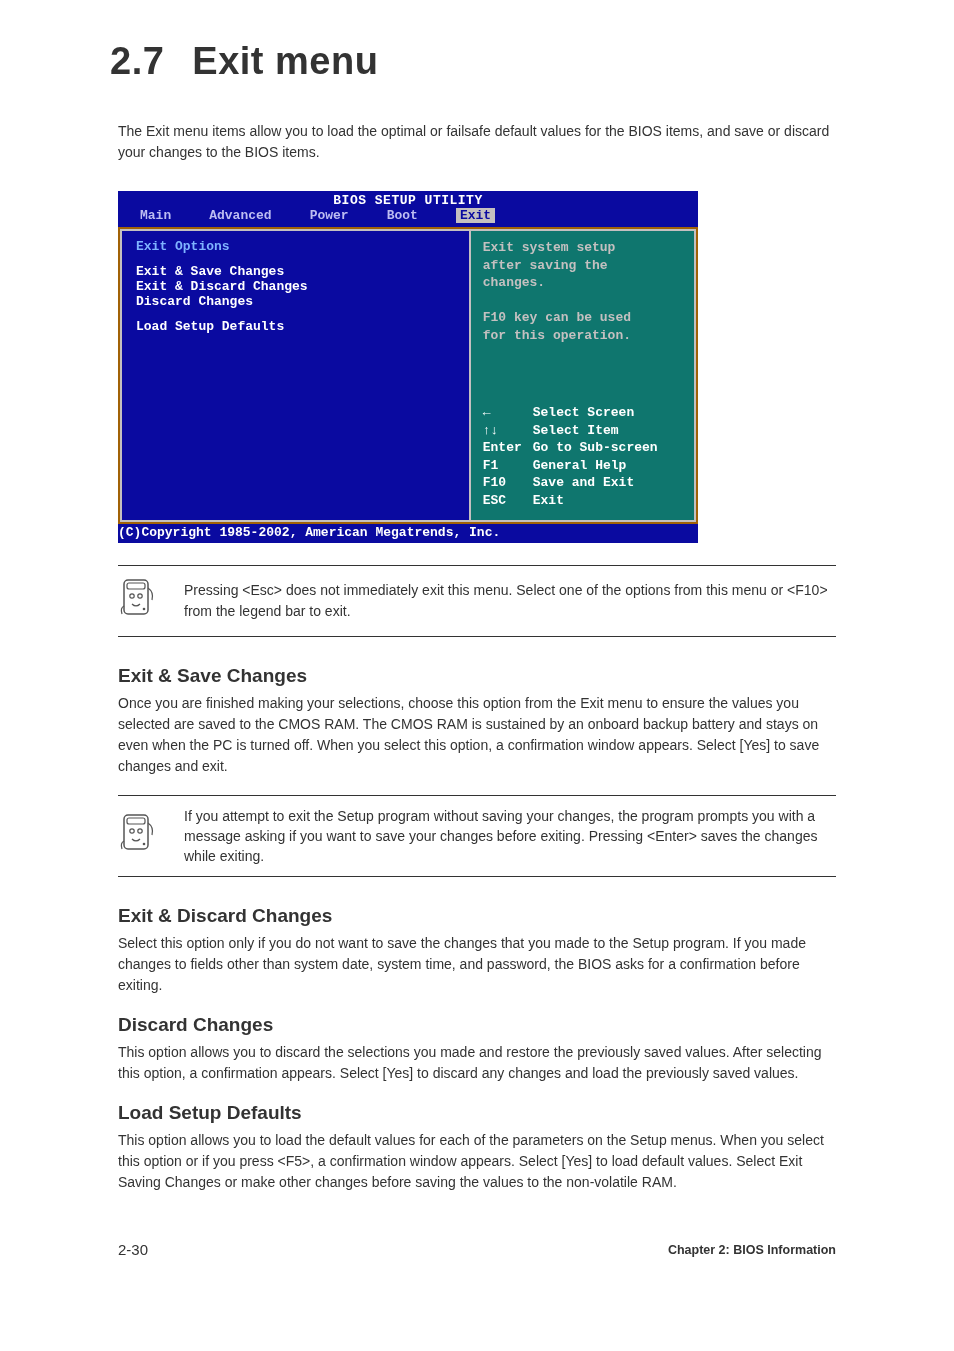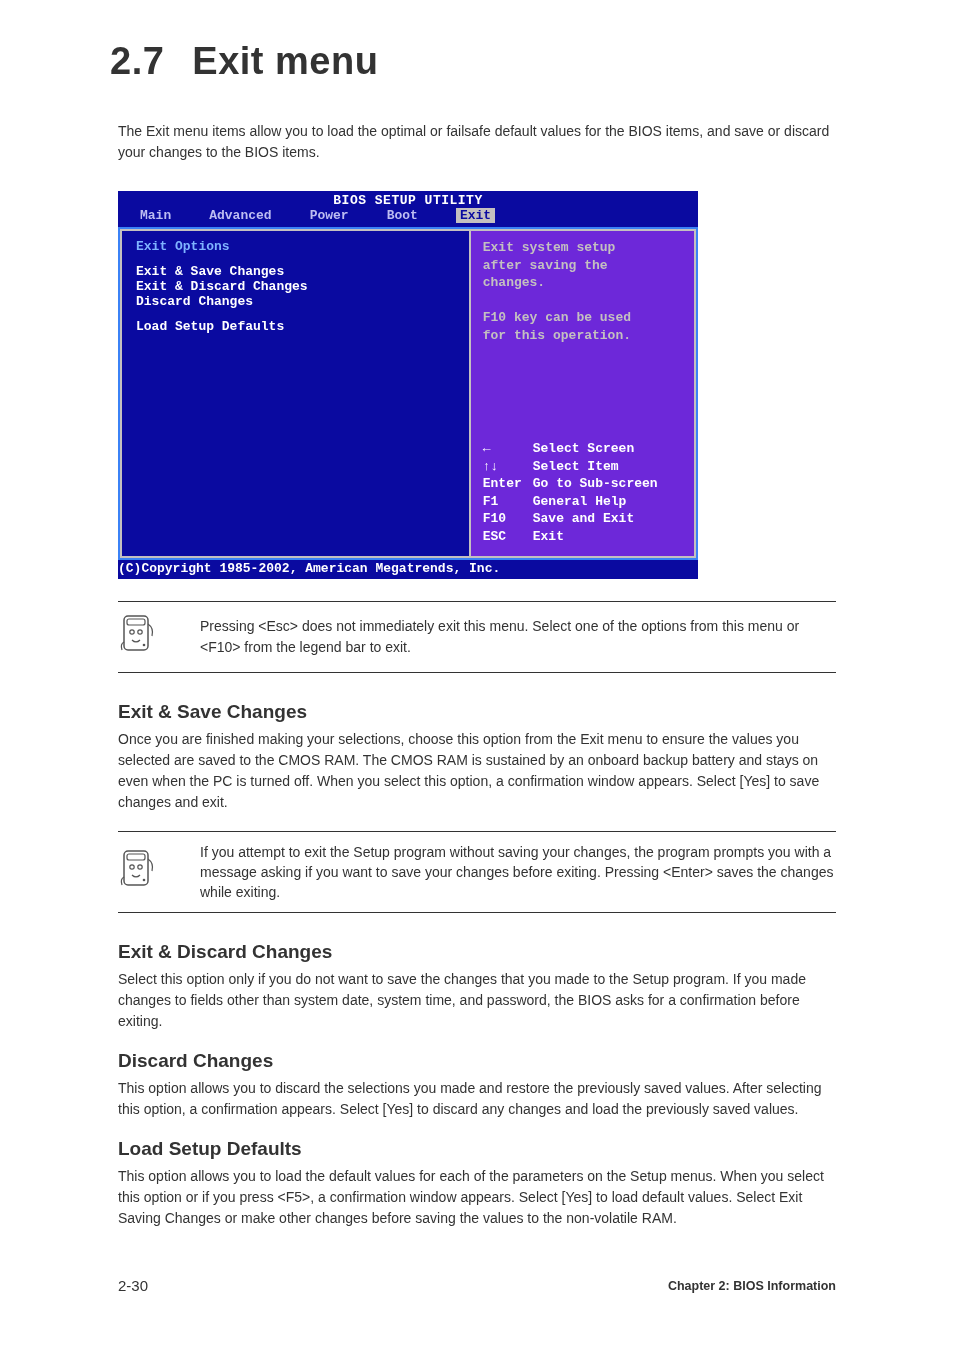--- a/index.html
+++ b/index.html
@@ -56,43 +56,42 @@
     margin-top: 0;
   }
   .bios-tab { color: #bdbdf2; }
   .bios-tab.active {
     background: #c4c0c0;
     color: #0a0aa0;
     padding: 0 4px;
   }
   .bios-panels {
     display: flex;
-    border: 2px solid #3b82f6;
+    border: 2px solid #a16207;
     background: #0a0aa0;
   }
   .panel-left {
     flex: 1.6;
     background: #0a0aa0;
     color: #ffffff;
     padding: 8px 14px 60px 14px;
     position: relative;
     border: 2px solid #c4c0c0;
     border-right: none;
     margin: 0;
   }
   .panel-right {
     flex: 1;
-    background: #6d28d9;
+    background: #0f766e;
     color: #c4c0c0;
     padding: 8px 12px 10px 12px;
     border: 2px solid #c4c0c0;
     display: flex;
     flex-direction: column;
     justify-content: space-between;
-    gap: 36px;
   }
   .panel-left .section-title {
     color: #7fb3ff;
     margin-bottom: 10px;
   }
   .panel-left .opt { color: #ffffff; margin: 0; }
   .panel-left .gap { height: 10px; }
   .help-top { color: #c4c0c0; line-height: 1.35; }
   .help-bottom { color: #ffffff; margin-top: 60px; line-height: 1.35; }
   .help-bottom .row { display: flex; }
@@ -109,21 +108,21 @@
     margin: 0 118px 28px 118px;
   }
   .note-block hr {
     border: none;
     border-top: 1px solid #333;
     margin: 6px 0;
   }
   .note-row {
     display: flex;
     align-items: center;
-    gap: 40px;
+    gap: 24px;
     padding: 4px 0;
   }
   .note-icon {
     flex: 0 0 42px;
   }
   .note-text {
     font-size: 14px;
     line-height: 1.45;
     color: #333333;
   }

